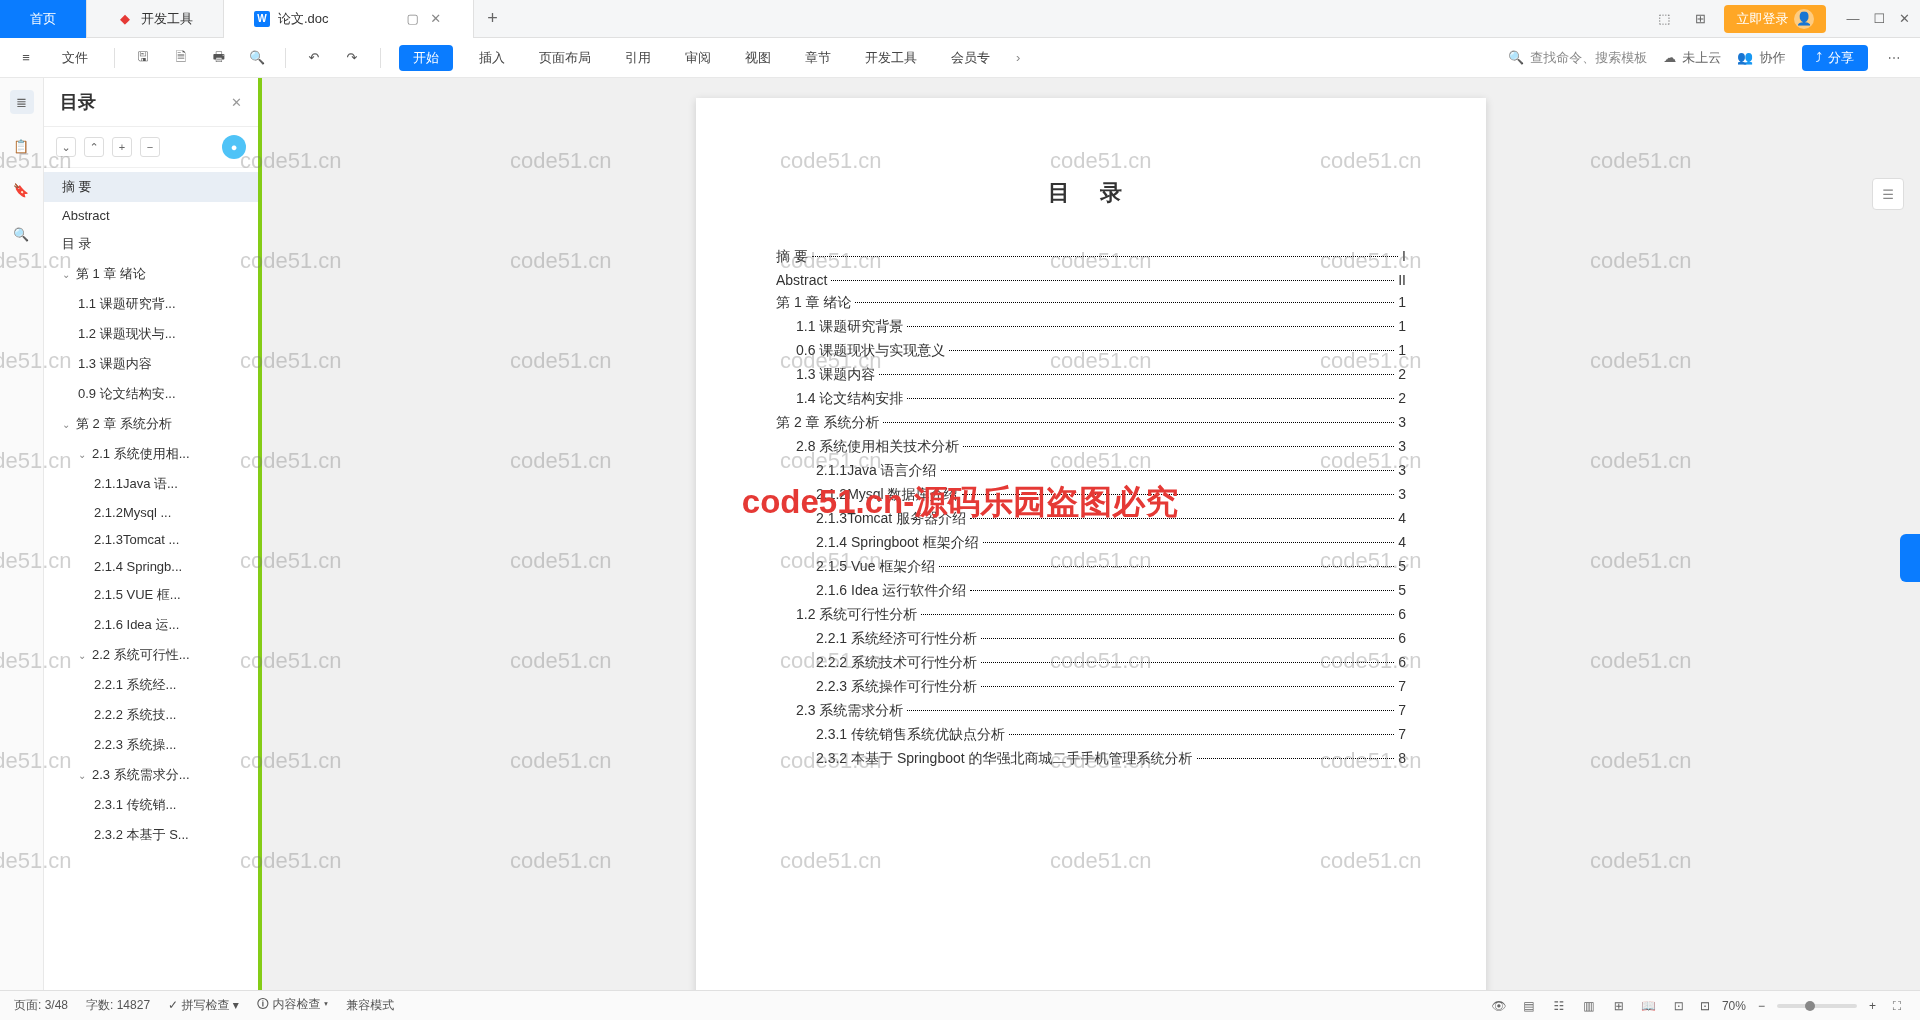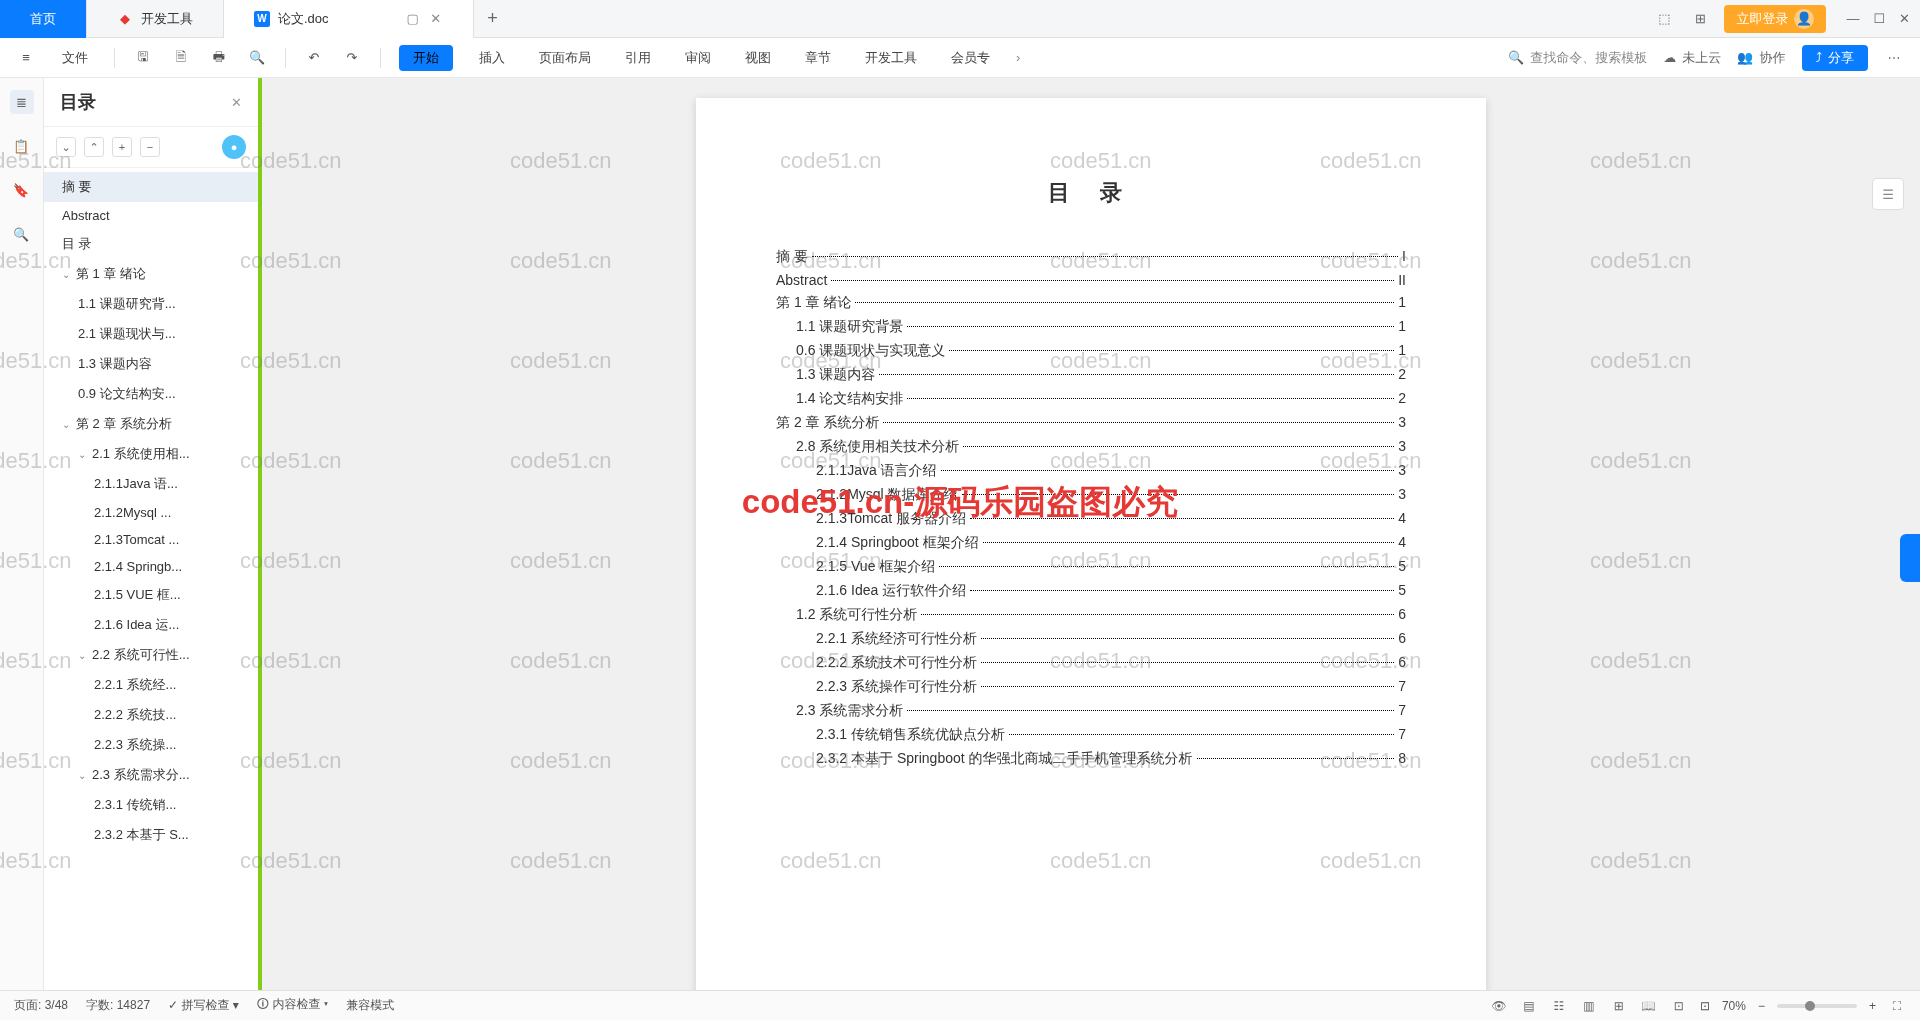--- a/index.html
+++ b/index.html
@@ -13,21 +13,21 @@
 .tab-add{width:38px;display:flex;align-items:center;justify-content:center;font-size:18px;color:#666}
 .titlebar-right{margin-left:auto;display:flex;align-items:center;gap:12px;padding-right:10px}
 .titlebar-btn{width:24px;height:24px;display:flex;align-items:center;justify-content:center;color:#666}
 .login-btn{background:#ffa726;color:#fff;padding:4px 12px;border-radius:4px;display:flex;align-items:center;gap:6px}
 .avatar-circle{width:20px;height:20px;border-radius:50%;background:#ffcc80;display:inline-flex;align-items:center;justify-content:center}
 .win-controls{display:flex;gap:14px;margin-left:8px;color:#666}
 .toolbar{height:40px;display:flex;align-items:center;padding:0 16px;gap:18px;border-bottom:1px solid #e8e8e8;background:#fff}
 .tb-icon{width:20px;height:20px;display:flex;align-items:center;justify-content:center;color:#555}
 .tb-sep{width:1px;height:20px;background:#e0e0e0}
 .menu-item{padding:4px 8px;color:#444;cursor:pointer}
-.menu-item.primary{background:#0a7cff;color:#000000;border-radius:4px;padding:4px 14px}
+.menu-item.primary{background:#0a7cff;color:#ffffff;border-radius:4px;padding:4px 14px}
 .toolbar-right{margin-left:auto;display:flex;align-items:center;gap:16px}
 .search-box{display:flex;align-items:center;gap:6px;color:#888}
 .share-btn{background:#0a7cff;color:#fff;padding:4px 14px;border-radius:4px;display:flex;align-items:center;gap:6px}
 .cloud-status{display:flex;align-items:center;gap:6px;color:#666}
 .main{display:flex;height:calc(1020px - 38px - 40px - 30px);position:relative}
 .left-rail{width:44px;background:#fafafa;border-right:1px solid #e8e8e8;display:flex;flex-direction:column;align-items:center;padding-top:12px;gap:20px}
 .rail-icon{width:24px;height:24px;display:flex;align-items:center;justify-content:center;color:#666;cursor:pointer}
 .outline-panel{width:218px;border-right:4px solid #84cc16;display:flex;flex-direction:column;background:#fff}
 .outline-header{padding:12px 16px;border-bottom:1px solid #eee;display:flex;align-items:center;justify-content:space-between}
 .outline-title{font-size:18px;font-weight:600}
@@ -169,21 +169,21 @@
           <span>目 录</span>
         </div>
         <div class="ol-item l1">
           <span class="chevron">⌄</span>
           <span>第 1 章  绪论</span>
         </div>
         <div class="ol-item l2">
           <span>1.1 课题研究背...</span>
         </div>
         <div class="ol-item l2">
-          <span>2.1 课题现状与...</span>
+          <span>1.2 课题现状与...</span>
         </div>
         <div class="ol-item l2">
           <span>1.3 课题内容</span>
         </div>
         <div class="ol-item l2">
           <span>0.9 论文结构安...</span>
         </div>
         <div class="ol-item l1">
           <span class="chevron">⌄</span>
           <span>第 2 章  系统分析</span>

